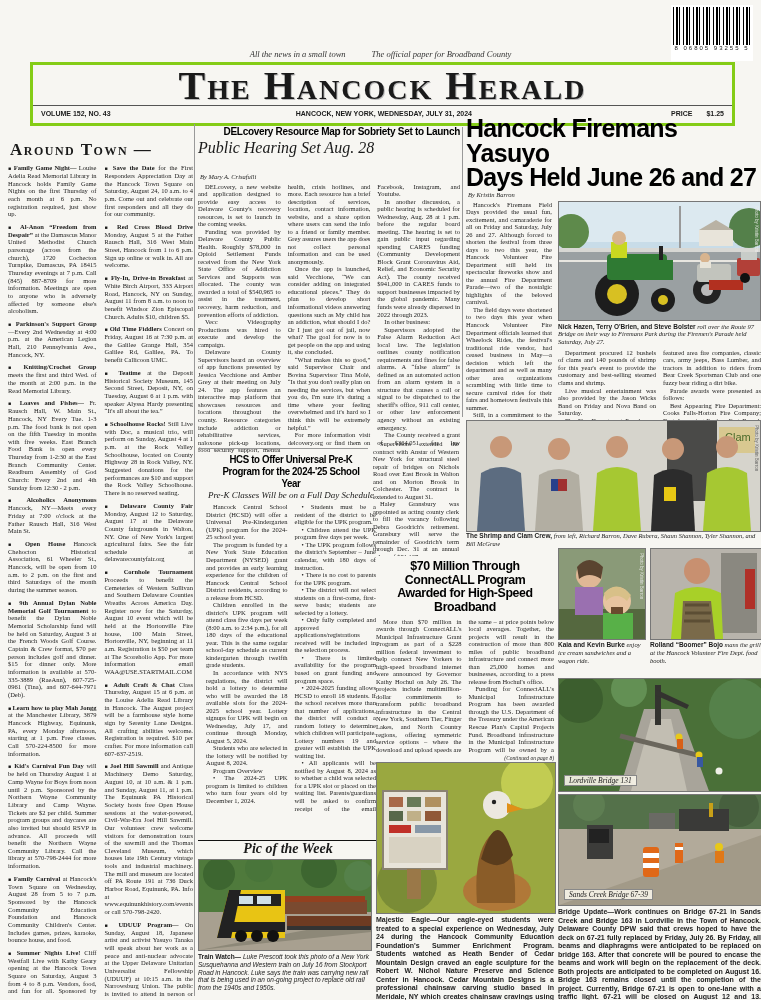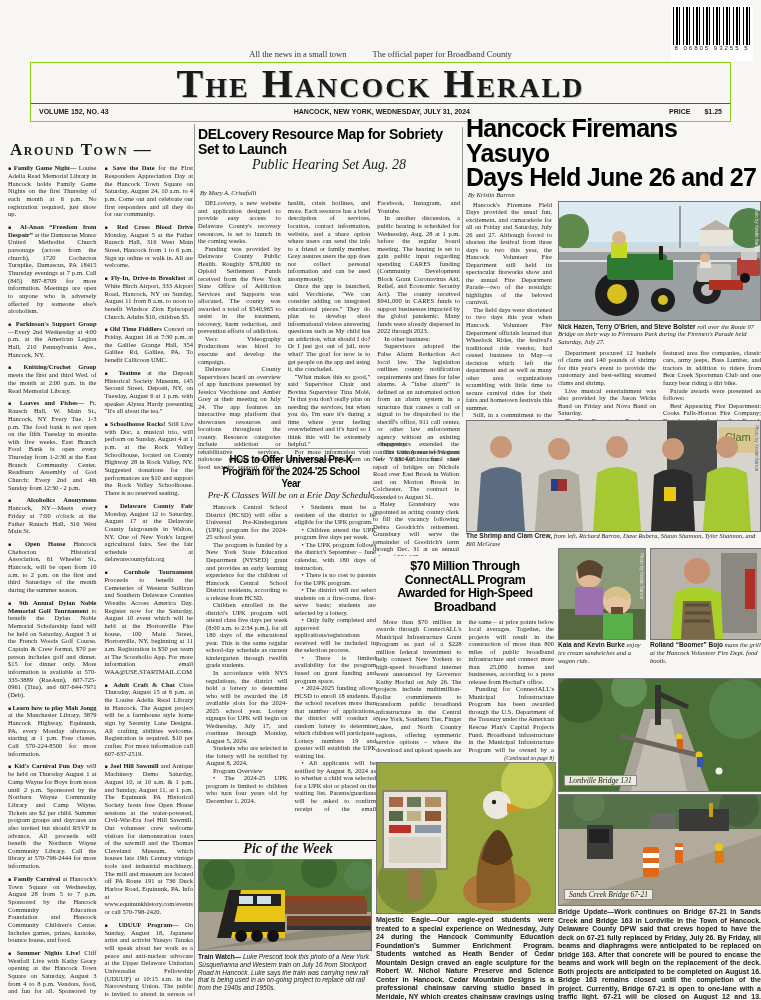--- a/index.html
+++ b/index.html
@@ -4,22 +4,22 @@
 <style>
   html,body{margin:0;padding:0;background:#888;}
   .page{position:relative;width:761px;height:1000px;background:#f7f6f2;color:#1a1a1a;
         font-family:"Liberation Serif",serif;overflow:hidden;margin:0 auto;}
   .abs{position:absolute;}
   
   .barcode{position:absolute;top:5px;right:8px;width:78px;height:52px;background:#fff;padding:2px;}
   .bars{height:38px;background:repeating-linear-gradient(90deg,#000 0 1px,#fff 1px 3px,#000 3px 5px,#fff 5px 6px,#000 6px 7px,#fff 7px 10px);}
   .bdigits{font-family:"Liberation Sans",sans-serif;font-size:6px;letter-spacing:2px;text-align:center;}
   .taglines{position:absolute;top:49px;left:0;width:100%;display:flex;justify-content:center;gap:26px;
-            font-size:8.5px;color:#333;}
-  .mbox{position:absolute;left:30px;top:62px;width:699px;height:58px;border:1px solid #84cc16;}
+            font-style:italic;font-size:8.5px;color:#333;}
+  .mbox{position:absolute;left:30px;top:62px;width:699px;height:58px;border:3px solid #84cc16;}
   .mtitle{height:40px;display:flex;align-items:center;justify-content:center;
           font-variant:small-caps;font-weight:bold;font-size:40px;letter-spacing:2px;
           text-shadow:1px 1px 0 #bbb;}
   .infobar{height:15px;border-top:1px solid #555;display:flex;align-items:center;
            font-family:"Liberation Sans",sans-serif;font-size:7px;font-weight:bold;padding:0 8px;}
   .infobar .mid{flex:1;text-align:center;}
   .price span{margin-left:14px;}
   
   .bp{margin:0;text-indent:7px;font-size:6.5px;line-height:1.16;text-align:justify;}
   .byline{font-style:italic;font-size:6.5px;color:#222;margin:1px 0 3px 2px;}
@@ -28,22 +28,22 @@
   
   .at{position:absolute;left:8px;top:124px;width:185px;height:872px;overflow:hidden;}
   .at-head{font-variant:small-caps;font-weight:bold;font-size:17px;letter-spacing:1.5px;margin:16px 0 4px 2px;}
   .at-cols{display:flex;gap:8px;}
   .at-col{width:50%;}
   .at-item{margin:0 0 5px 0;font-size:6.5px;line-height:1.18;text-align:justify;}
   .at-item::before{content:"■ ";font-size:5px;}
   .at-t{font-weight:bold;}
   
   .hl{font-family:"Liberation Sans",sans-serif;font-weight:bold;color:#000;}
-  .dc-hl{font-size:14px;letter-spacing:-0.3px;text-align:left;line-height:1.05;}
-  .dc-sub{font-style:italic;font-size:14px;text-align:center;margin:1px 0 16px;}
+  .dc-hl{font-size:10px;letter-spacing:-0.3px;text-align:right;line-height:1.05;}
+  .dc-sub{font-style:italic;font-size:16px;margin:1px 0 16px;}
   .hcs-hl{font-size:11px;letter-spacing:-0.4px;text-align:center;line-height:1.1;transform:scaleX(0.88);transform-origin:center;}
   .hcs-sub{font-style:italic;font-size:9px;text-align:center;margin:1px 0 3px;}
   .fm-hl{font-size:25px;letter-spacing:-0.7px;line-height:0.98;}
   .bb-hl{font-size:13px;letter-spacing:-0.4px;text-align:center;line-height:1.05;transform:scaleX(0.95);transform-origin:center;}
   
   .cols3{column-count:3;column-gap:7px;overflow:hidden;}
   .cols2{column-count:2;column-gap:7px;overflow:hidden;}
   .cols1{overflow:hidden;}
   
   .cap{font-size:6.5px;line-height:1.2;}
@@ -145,21 +145,21 @@
   <div class="abs cols1" style="left:373px;top:440px;width:86px;height:116px;">
 
   <p class="bp">Supervisors extended the contract with Anstar of Western New York for structural steel repair of bridges on Nichols Road over East Brook in Walton and on Morton Brook in Colchester. The contract is extended to August 31.</p>
       <p class="bp">Haley Gransbury was appointed as acting county clerk to fill the vacancy following Debra Goodrich's retirement. Gransbury will serve the remainder of Goodrich's term through Dec. 31 at an annual salary of $81,127.</p>
     </div>
   <div class="vr" style="left:462px;top:127px;height:290px;"></div>
 
   <div class="hr" style="left:198px;top:448px;width:170px;"></div>
   <div class="abs" style="left:206px;top:453px;width:170px;">
     <div class="hl hcs-hl">HCS to Offer Universal Pre-K Program for the 2024-'25 School Year</div>
-    <div class="hcs-sub">Pre-K Classes Will be on a Erie Day Schedule</div>
+    <div class="hcs-sub">Pre-K Classes Will be on a Full Day Schedule</div>
     <div class="cols2" style="height:312px;">
 
     <p class="bp">Hancock Central School District (HCSD) will offer a Universal Pre-Kindergarten (UPK) program for the 2024-25 school year.</p>
         <p class="bp">The program is funded by a New York State Education Department (NYSED) grant and provides an early learning experience for the children of Hancock Central School District residents, according to a release from HCSD.</p>
         <p class="bp">Children enrolled in the district's UPK program will attend class five days per week (8:00 a.m. to 2:34 p.m.), for all 180 days of the educational year. This is the same regular school-day schedule as current kindergarten through twelfth grade students.</p>
         <p class="bp">In accordance with NYS regulations, the district will hold a lottery to determine who will be awarded the 18 available slots for the 2024-2025 school year. Lottery signups for UPK will begin on Wednesday, July 17, and continue through Monday, August 5, 2024.</p>
         <p class="bp">Students who are selected in the lottery will be notified by August 8, 2024.</p>
         <p class="bp">Program Overview</p>
         <p class="bp">• The 2024-25 UPK program is limited to children who turn four years old by December 1, 2024.</p>
         <p class="bp">• Students must be a resident of the district to be eligible for the UPK program.</p>
@@ -418,20 +418,20 @@
           <rect x="84" y="58" width="16" height="5" fill="#fff"></rect>
           <rect x="84" y="68" width="16" height="5" fill="#fff"></rect>
         <rect x="116" y="48" width="8" height="20" fill="#e06818"></rect>
           <rect x="116" y="52" width="8" height="3" fill="#fff"></rect>
         <rect x="28" y="30" width="26" height="34" fill="#3c3c3a"></rect>
           <rect x="30" y="34" width="20" height="14" fill="#222"></rect>
       </g>
       <circle cx="160" cy="52" r="4" fill="#e8c818"></circle>
         <rect x="156" y="56" width="9" height="12" fill="#e07818"></rect>
     </svg>
-    <span class="plabel">Sands Creek Bridge 67-21</span>
+    <span class="plabel">Sands Creek Bridge 67-39</span>
   </div>
   <p class="capsans abs" style="left:558px;top:908px;width:203px;margin:0;">
     <span style="font-weight:bold;">Bridge Update—</span><span>Work continues on Bridge 67-21 in Sands Creek and Bridge 163 in Lordville in the Town of Hancock. Delaware County DPW said that crews hoped to have the deck on 67-21 fully replaced by Friday, July 26. By Friday, all beams and diaphragms were anticipated to be replaced on bridge 163. After that concrete will be poured to encase the beams and work will begin on the replacement of the deck. Both projects are anticipated to be completed on August 16. Bridge 163 remains closed until the completion of the project. Currently, Bridge 67-21 is open to one-lane with a traffic light. 67-21 will be closed on August 12 and 13. Hancock EMS will be stationed above the bridge during the nighttime hours of August 12-13, should an emergency arise.</span>
     
   </p>
 
 </div>
 
 </body></html>

